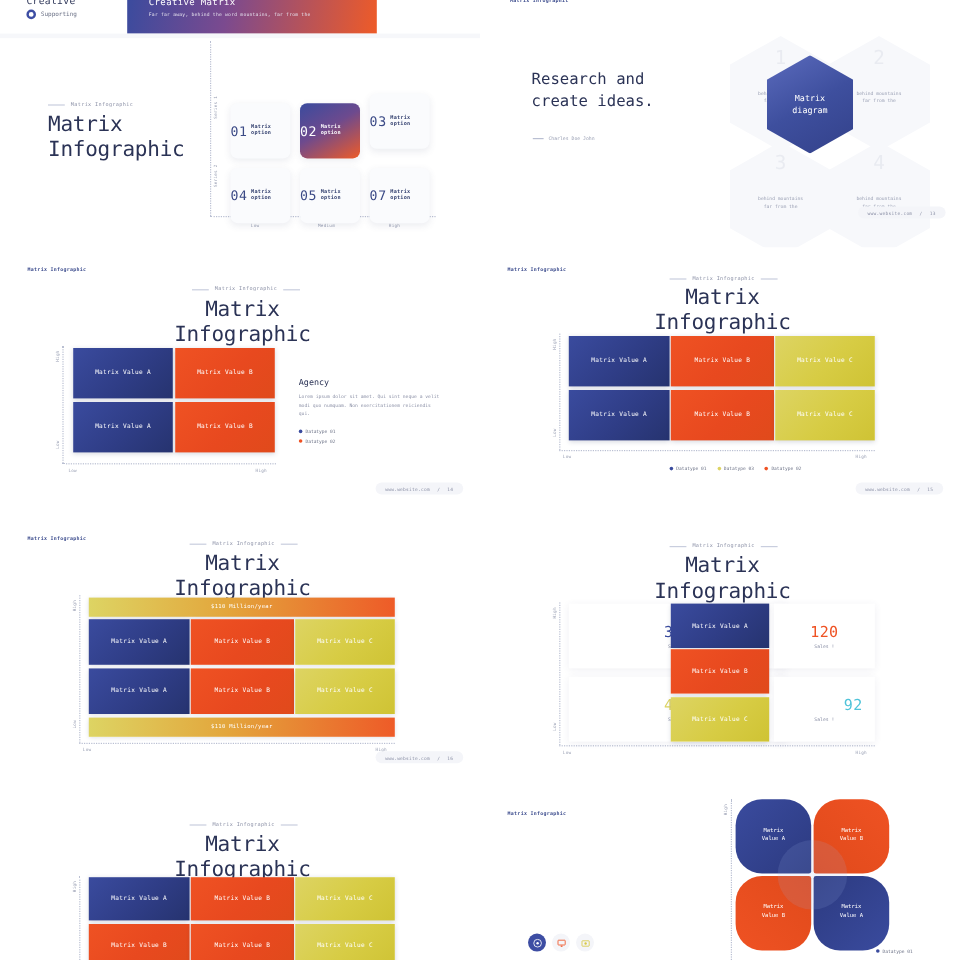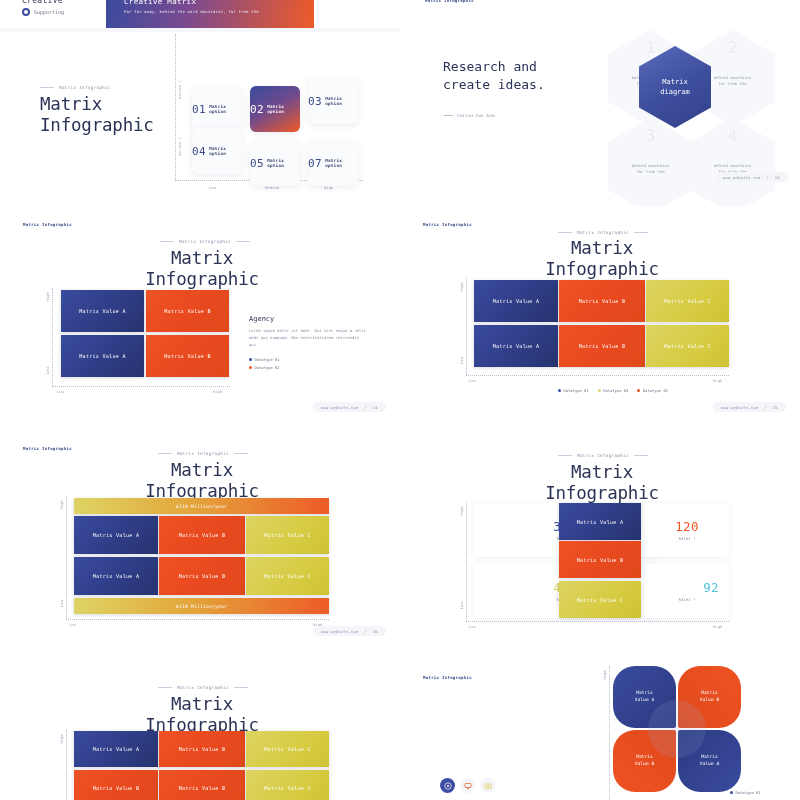--- a/index.html
+++ b/index.html
@@ -156,21 +156,21 @@
       <span class="lbl">Matrix option</span>
     </div>
     <div class="optcard active" style="left:250px;top:54px;width:50px;height:46px;">
       <span class="num">02</span>
       <span class="lbl">Matrix option</span>
     </div>
     <div class="optcard" style="left:308px;top:46px;width:50px;height:46px;">
       <span class="num">03</span>
       <span class="lbl">Matrix option</span>
     </div>
-    <div class="optcard" style="left:192px;top:96px;width:50px;height:46px;">
+    <div class="optcard" style="left:192px;top:108px;width:50px;height:46px;">
       <span class="num">04</span>
       <span class="lbl">Matrix option</span>
     </div>
     <div class="optcard" style="left:250px;top:108px;width:50px;height:46px;">
       <span class="num">05</span>
       <span class="lbl">Matrix option</span>
     </div>
     <div class="optcard" style="left:308px;top:108px;width:50px;height:46px;">
       <span class="num">07</span>
       <span class="lbl">Matrix option</span>

